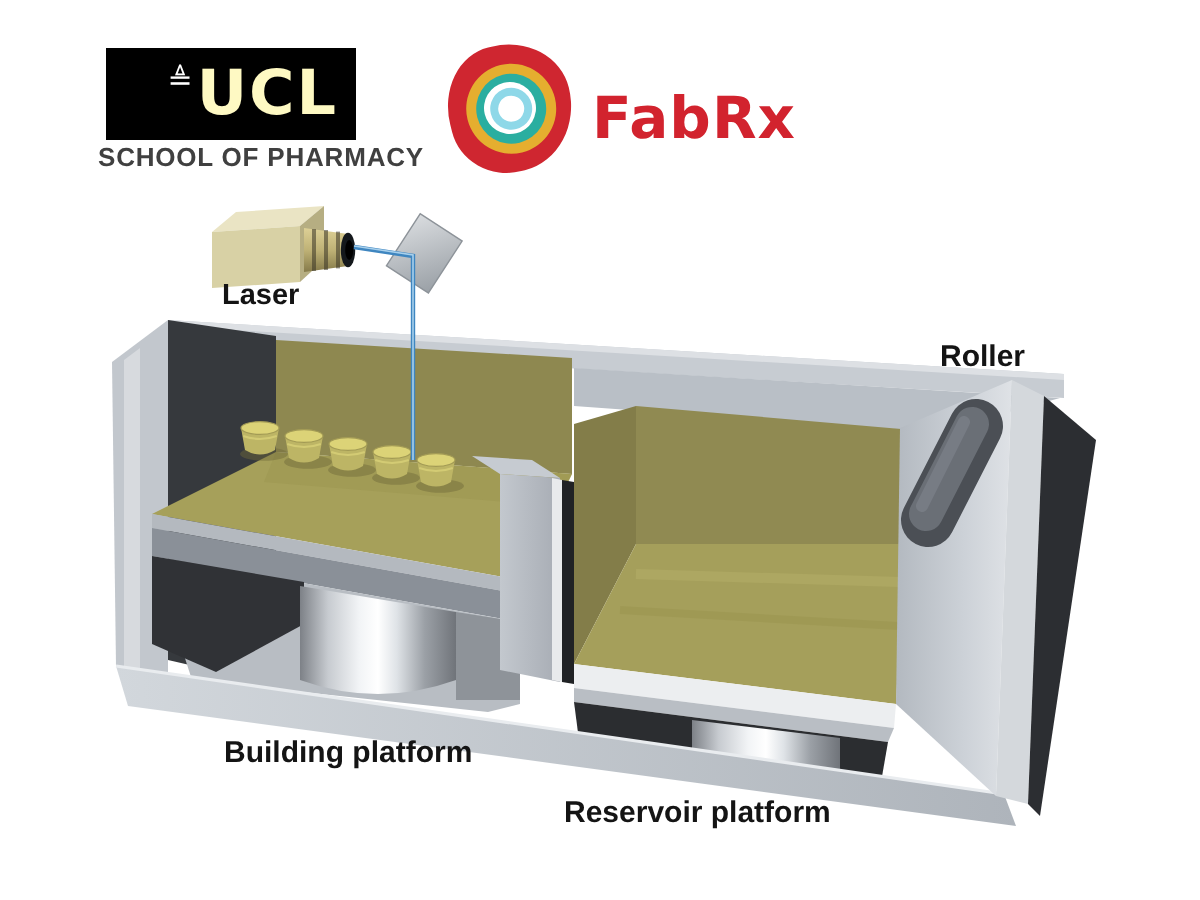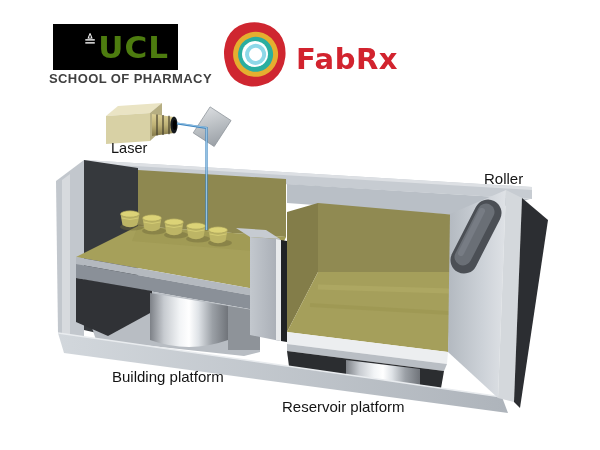--- a/index.html
+++ b/index.html
@@ -6,21 +6,21 @@
   .canvas{
     position:relative;width:600px;height:450px;background:#ffffff;overflow:hidden;
     font-family:"Liberation Sans",sans-serif;
   }
   
   .ucl-box{
     position:absolute;left:53px;top:24px;width:125px;height:46px;background:#000;
     display:flex;align-items:center;justify-content:flex-end;padding-right:9px;box-sizing:border-box;
   }
   .ucl-dome{color:#fff;font-size:15px;line-height:1;transform:translateY(-7px);margin-right:2px;}
-  .ucl-word{color:#4d7c0f;font-weight:bold;font-size:31px;letter-spacing:1px;line-height:1;
+  .ucl-word{color:#fef9c3;font-weight:bold;font-size:31px;letter-spacing:1px;line-height:1;
     font-family:"DejaVu Sans","Liberation Sans",sans-serif;}
   .ucl-sub{
     position:absolute;left:49px;top:71px;font-weight:bold;font-size:13px;letter-spacing:.4px;color:#404040;
   }
   .fabrx{position:absolute;left:222px;top:20px;width:180px;height:72px;text-align:right;}
   .fx-ring{border-radius:50%;display:flex;align-items:center;justify-content:center;}
   .fx-outer{
     position:absolute;left:2px;top:2px;width:62px;height:64px;background:#cf2630;
     border-radius:46% 54% 52% 48% / 53% 47% 56% 44%;transform:rotate(-14deg);
     display:flex;align-items:center;justify-content:center;
@@ -28,23 +28,23 @@
   .fx-yellow{width:45px;height:45px;background:#e5ae2f;}
   .fx-teal{width:35px;height:35px;background:#2aaea0;}
   .fx-white{width:26px;height:26px;background:#ffffff;}
   .fx-blue{width:21px;height:21px;background:#8ed8e8;}
   .fx-core{width:13px;height:13px;background:#ffffff;}
   .fx-word{
     position:absolute;left:74px;top:22px;font-weight:bold;font-size:29px;color:#d2232e;
     letter-spacing:.5px;font-family:"DejaVu Sans","Liberation Sans",sans-serif;
   }
   
-  .dlabel{position:absolute;color:#141414;font-weight:normal;white-space:nowrap;}
+  .dlabel{position:absolute;color:#141414;font-weight:bold;white-space:nowrap;}
   .lbl-laser{left:111px;top:140px;font-size:14.5px;}
-  .lbl-roller{left:484px;top:170px;font-size:15px;}
+  .lbl-roller{left:470px;top:170px;font-size:15px;}
   .lbl-building{left:112px;top:368px;font-size:15px;}
   .lbl-reservoir{left:282px;top:398px;font-size:15px;}
   svg.scene{position:absolute;left:0;top:0;}
 </style>
 </head>
 <body>
 
 <div class="canvas">
 
   <div class="ucl-box">

